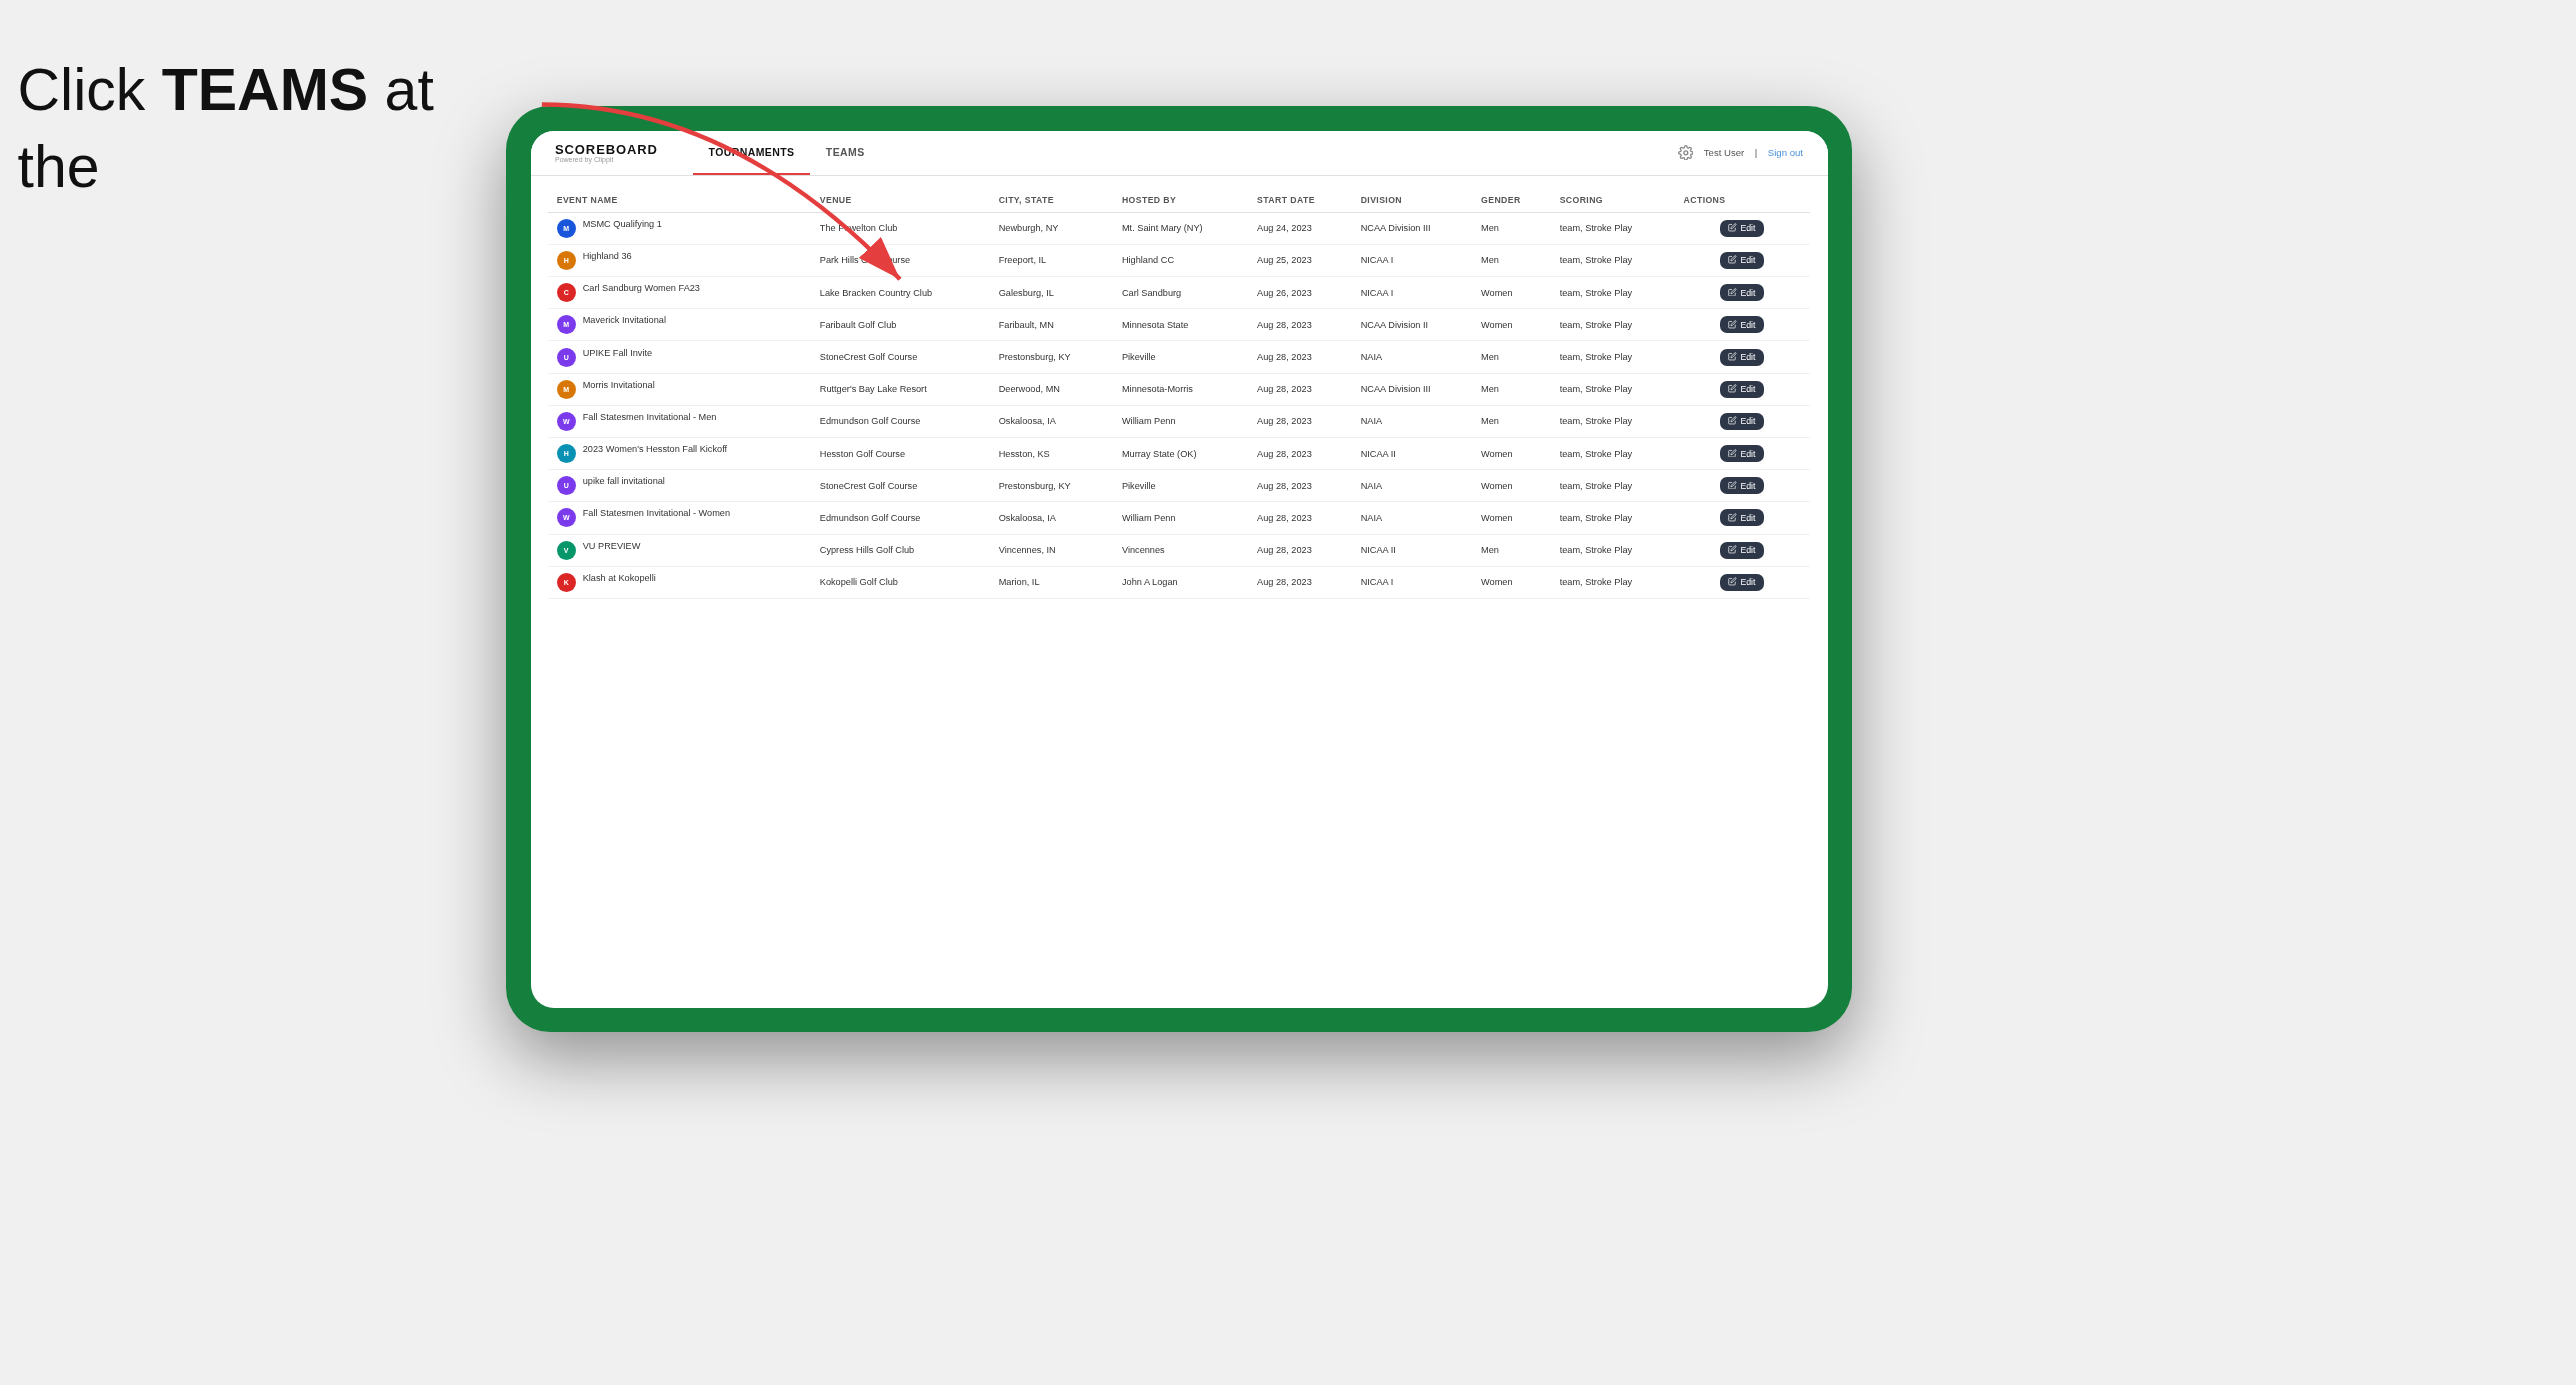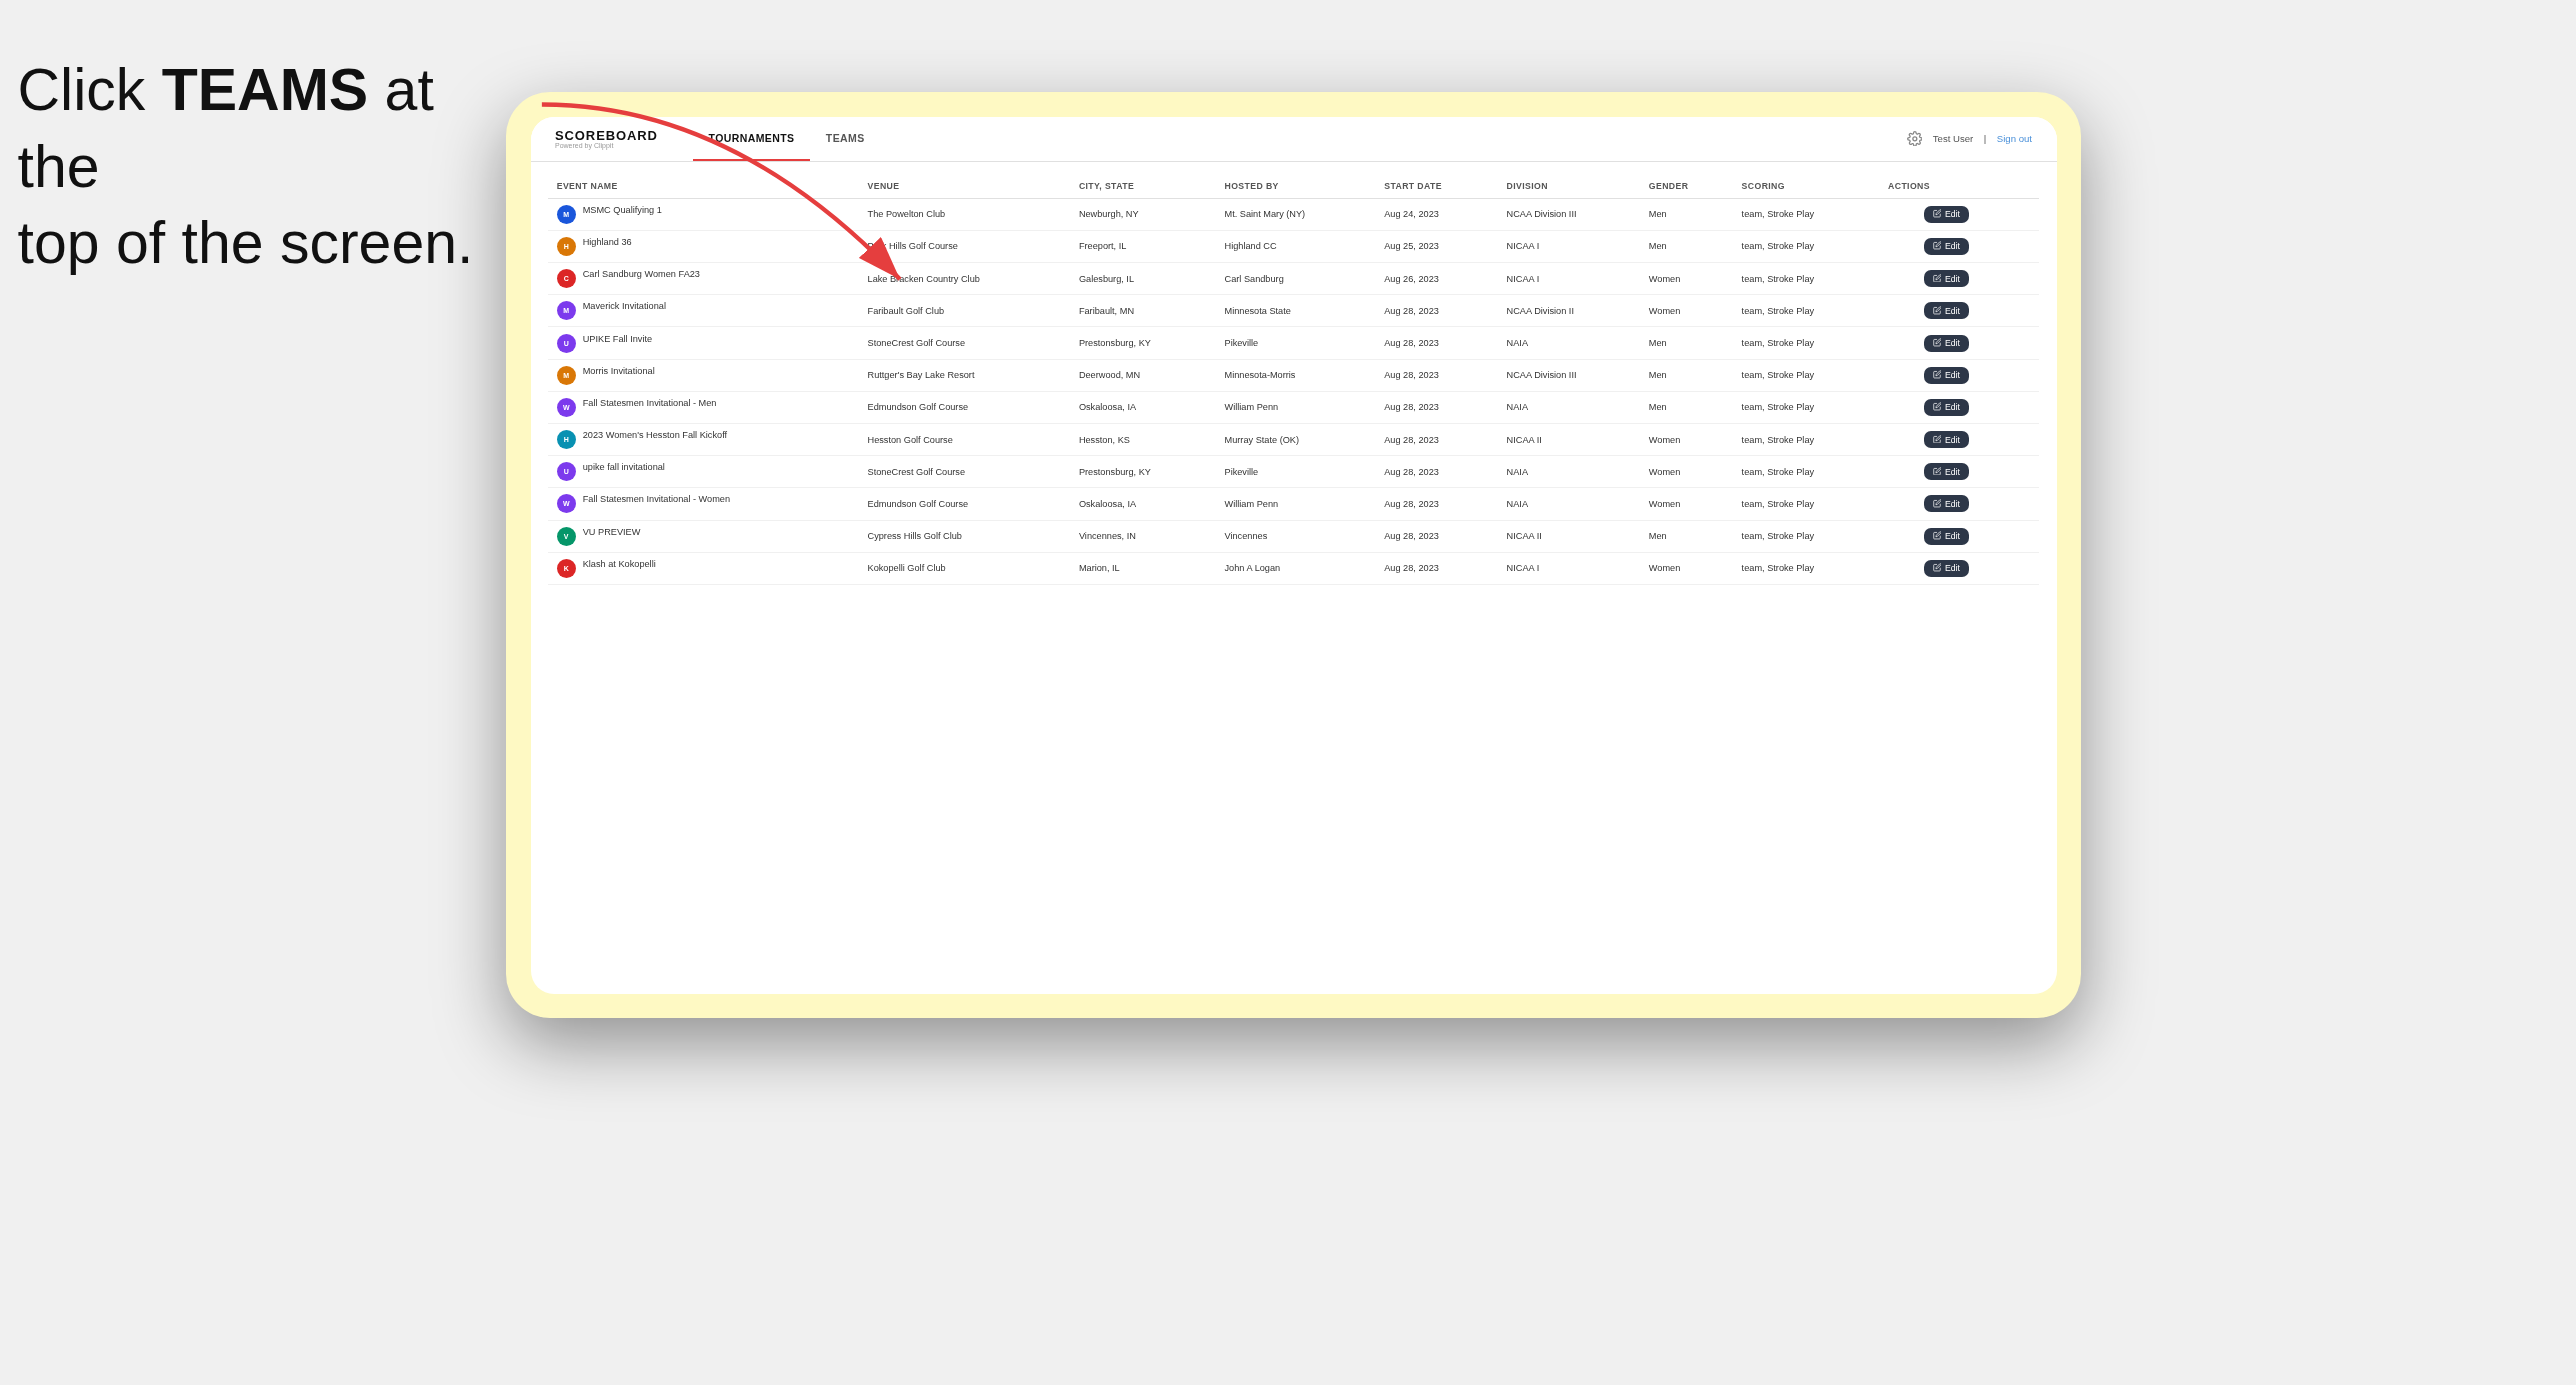--- a/index.html
+++ b/index.html
@@ -32,25 +32,25 @@
       position: absolute;
       top: 87px;
       left: 472px;
       z-index: 10;
       pointer-events: none;
     }
 
     
     .tablet-frame {
       position: absolute;
-      top: 92px;
+      top: 106px;
       left: 506px;
-      width: 1575px;
+      width: 1346px;
       height: 926px;
-      background: #fef9c3;
+      background: #15803d;
       border-radius: 44px;
       padding: 24.5px;
       box-shadow: 0 26px 70px rgba(0,0,0,0.4);
     }
 
     .tablet-screen {
       width: 100%;
       height: 100%;
       background: #fff;
       border-radius: 23px;
@@ -278,21 +278,21 @@
     .logo-orange { background: #d97706; color: #fff; }
     .logo-red { background: #dc2626; color: #fff; }
     .logo-green { background: #059669; color: #fff; }
     .logo-purple { background: #7c3aed; color: #fff; }
     .logo-teal { background: #0891b2; color: #fff; }
   </style>
 </head>
 <body>
 
 <div class="instruction">
-  <span>Click </span><strong>TEAMS</strong><span> at the</span><br><span>top of the screen.</span>
+  <span>Click </span><strong>TEAMS</strong><span> at the</span><br>
 </div>
 
 <svg class="arrow-container" width="524" height="262" viewBox="0 0 600 300">
   <defs>
     <marker id="arrowhead" markerWidth="10" markerHeight="7" refX="10" refY="3.5" orient="auto">
       <polygon points="0 0, 10 3.5, 0 7" fill="#e53e3e"></polygon>
     </marker>
   </defs>
   <path d="M 80 20 Q 300 20 490 220" stroke="#e53e3e" stroke-width="5" fill="none" marker-end="url(#arrowhead)"></path>
 </svg>

